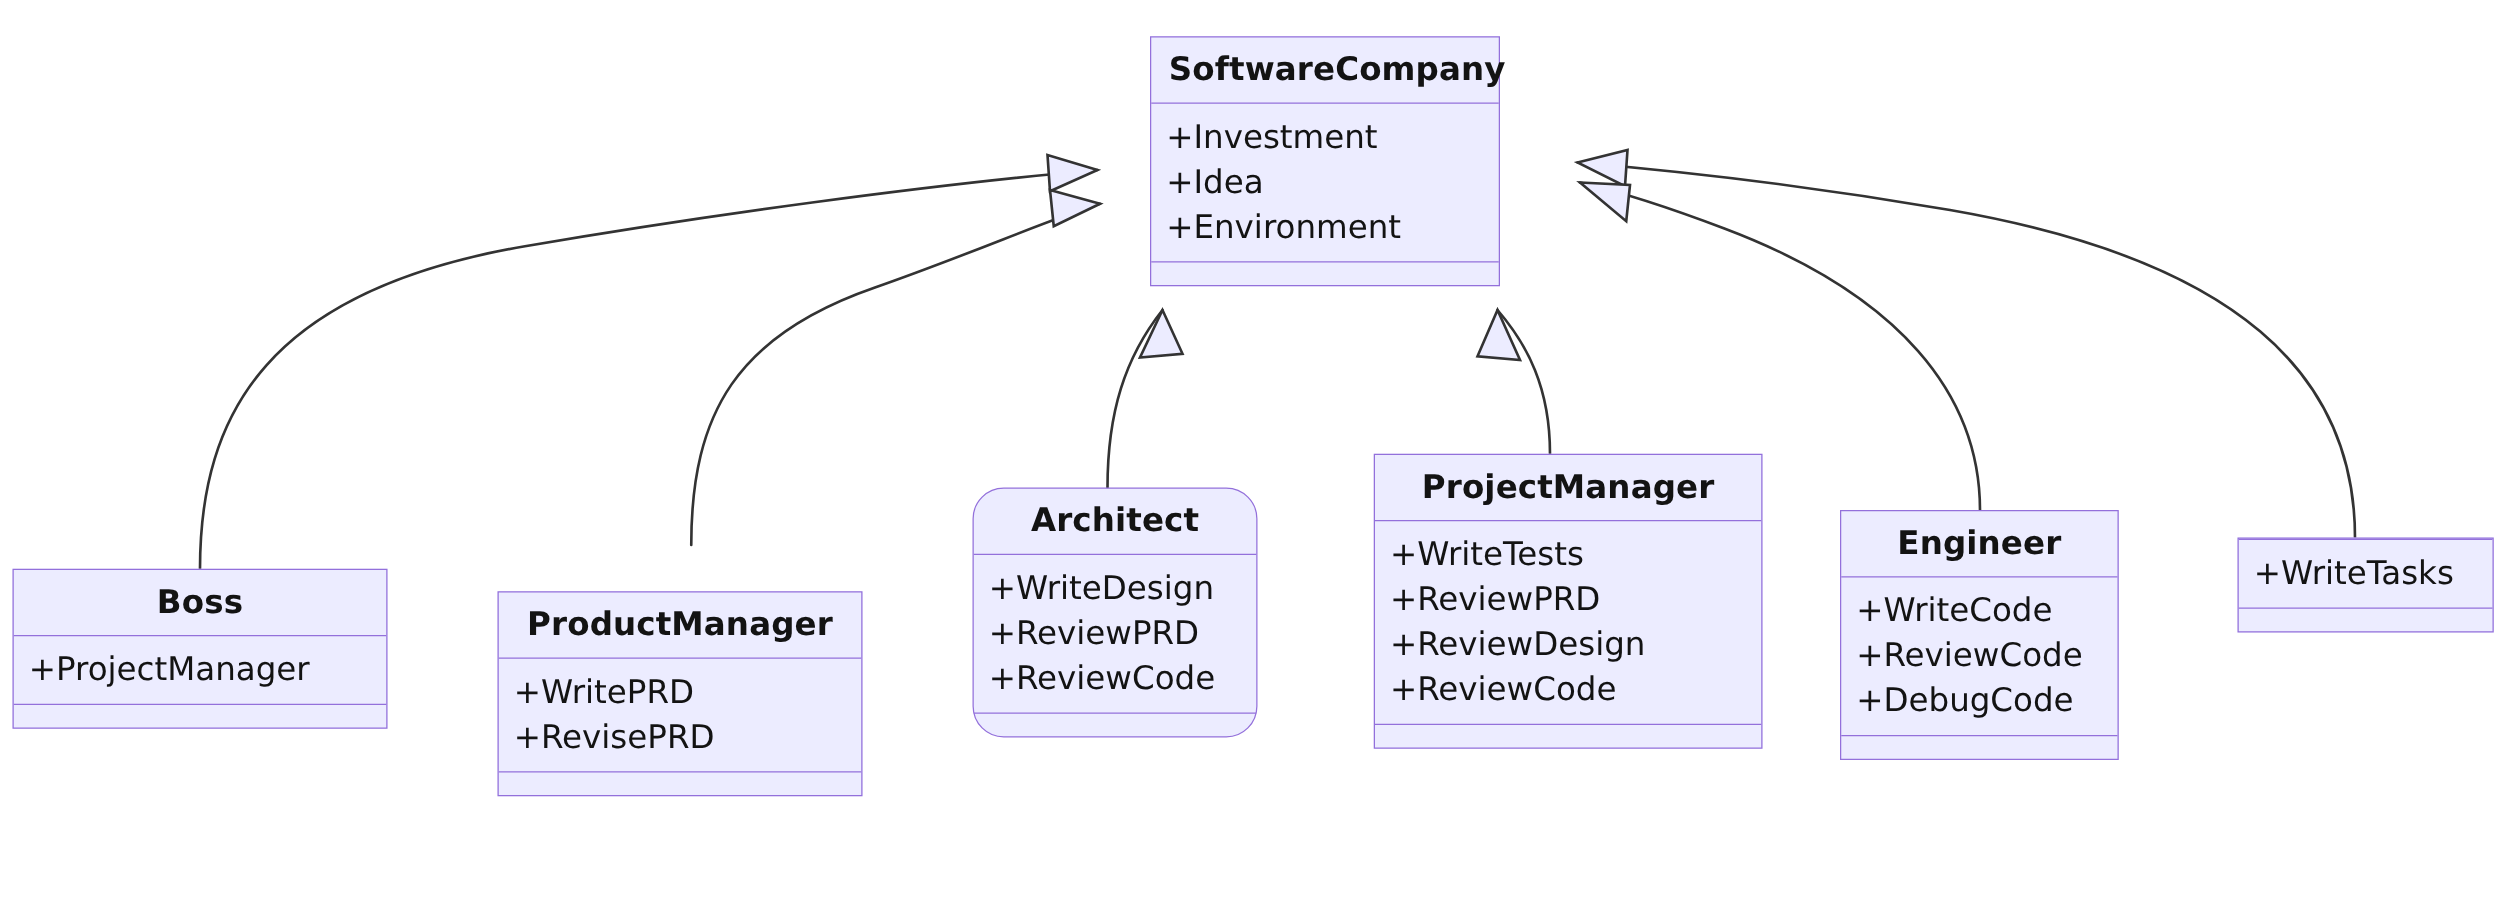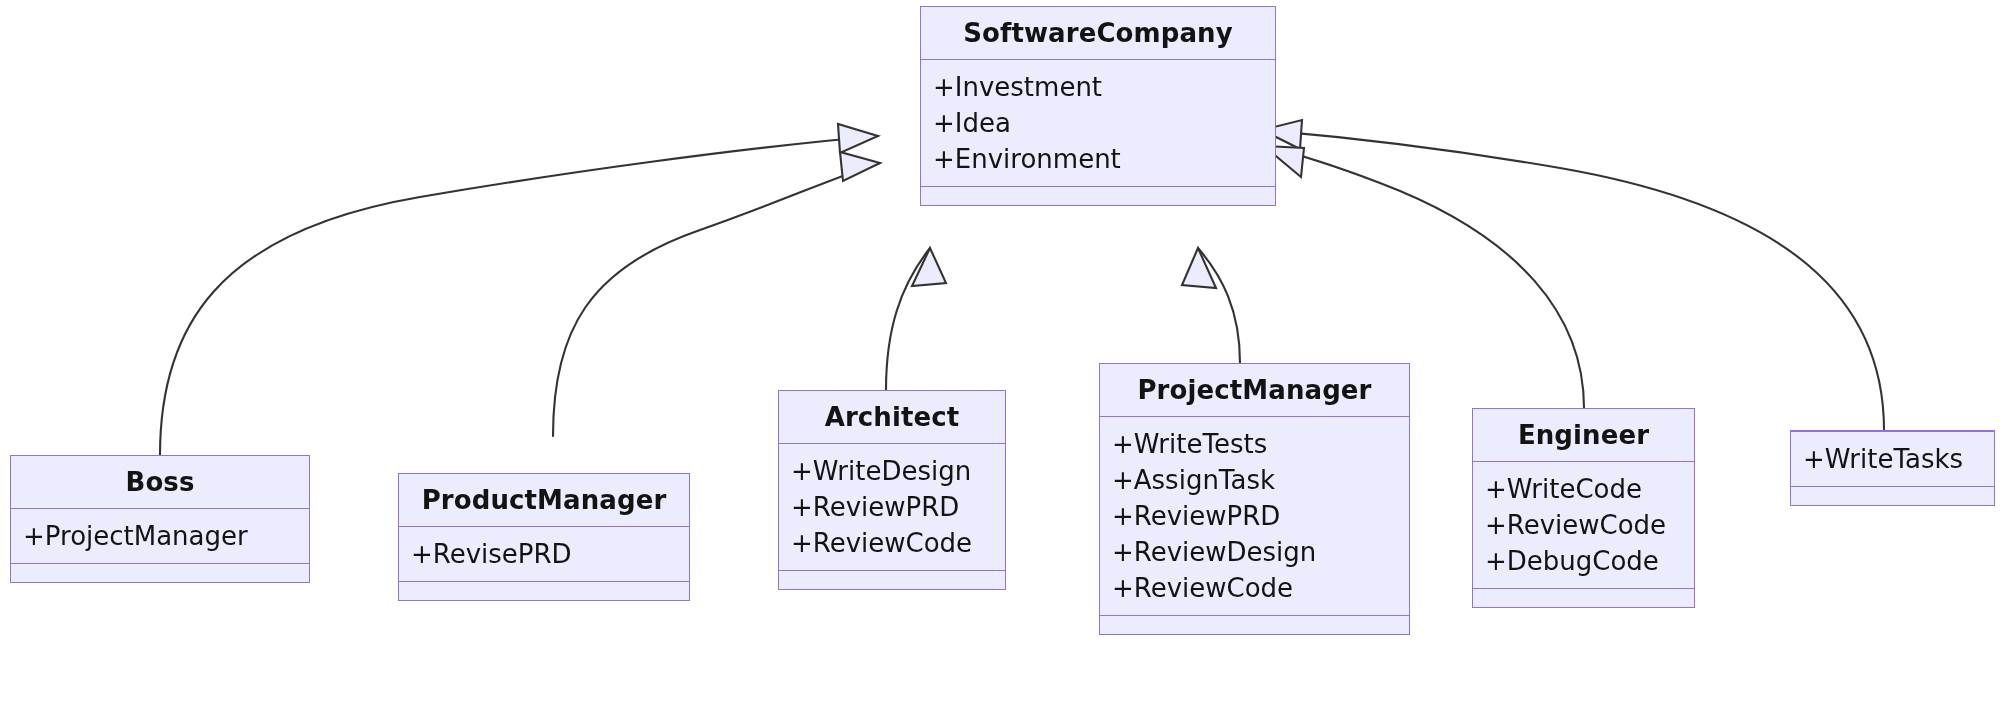--- a/index.html
+++ b/index.html
@@ -47,21 +47,21 @@
       <polygon points="930,248 912,286 946,283"></polygon>
 
       <polygon points="1198,248 1182,285 1216,288"></polygon>
 
       <polygon points="1262,130 1302,120 1300,149"></polygon>
 
       <polygon points="1264,146 1304,148 1301,177"></polygon>
     </g>
   </svg>
 
-  <div class="uml-class" style="left:920px;top:6px;width:356px;">
+  <div class="uml-class" style="left:920px;top:29px;width:280px;">
     <div class="cls-title" style="font-size:26px;padding:11px 14px 11px;">SoftwareCompany</div>
     <div class="cls-divider"></div>
     <div class="cls-members" style="padding-top:9px;padding-bottom:9px;">
       <div class="member" style="font-size:26px;padding:5px 0;">+Investment</div>
       <div class="member" style="font-size:26px;padding:5px 0;">+Idea</div>
       <div class="member" style="font-size:26px;padding:5px 0;">+Environment</div>
     </div>
     <div class="cls-divider"></div>
     <div class="cls-ops" style="height:18px;"></div>
   </div>
@@ -73,44 +73,44 @@
       <div class="member" style="font-size:26px;padding:5px 0;">+ProjectManager</div>
     </div>
     <div class="cls-divider"></div>
     <div class="cls-ops" style="height:18px;"></div>
   </div>
 
   <div class="uml-class" style="left:398px;top:436px;width:292px;margin-top:37px;">
     <div class="cls-title" style="font-size:26px;padding:11px 14px 11px;">ProductManager</div>
     <div class="cls-divider"></div>
     <div class="cls-members" style="padding-top:9px;padding-bottom:9px;">
+      <div class="member" style="font-size:26px;padding:5px 0;">+WritePRD</div>
       <div class="member" style="font-size:26px;padding:5px 0;">+RevisePRD</div>
     </div>
     <div class="cls-divider"></div>
     <div class="cls-ops" style="height:18px;"></div>
   </div>
 
-  <div class="uml-class" style="left:778px;top:390px;width:228px;">
+  <div class="uml-class" style="left:778px;top:390px;width:228px;border-radius:25px;">
     <div class="cls-title" style="font-size:26px;padding:11px 14px 11px;">Architect</div>
     <div class="cls-divider"></div>
     <div class="cls-members" style="padding-top:9px;padding-bottom:9px;">
       <div class="member" style="font-size:26px;padding:5px 0;">+WriteDesign</div>
       <div class="member" style="font-size:26px;padding:5px 0;">+ReviewPRD</div>
       <div class="member" style="font-size:26px;padding:5px 0;">+ReviewCode</div>
     </div>
     <div class="cls-divider"></div>
     <div class="cls-ops" style="height:18px;"></div>
   </div>
 
   <div class="uml-class" style="left:1099px;top:363px;width:311px;">
     <div class="cls-title" style="font-size:26px;padding:11px 14px 11px;">ProjectManager</div>
     <div class="cls-divider"></div>
     <div class="cls-members" style="padding-top:9px;padding-bottom:9px;">
       <div class="member" style="font-size:26px;padding:5px 0;">+WriteTests</div>
-      <div class="member" style="font-size:26px;padding:5px 0;">+AssignTask</div>
       <div class="member" style="font-size:26px;padding:5px 0;">+ReviewPRD</div>
       <div class="member" style="font-size:26px;padding:5px 0;">+ReviewDesign</div>
       <div class="member" style="font-size:26px;padding:5px 0;">+ReviewCode</div>
     </div>
     <div class="cls-divider"></div>
     <div class="cls-ops" style="height:18px;"></div>
   </div>
 
   <div class="uml-class" style="left:1472px;top:408px;width:223px;">
     <div class="cls-title" style="font-size:26px;padding:11px 14px 11px;">Engineer</div>

